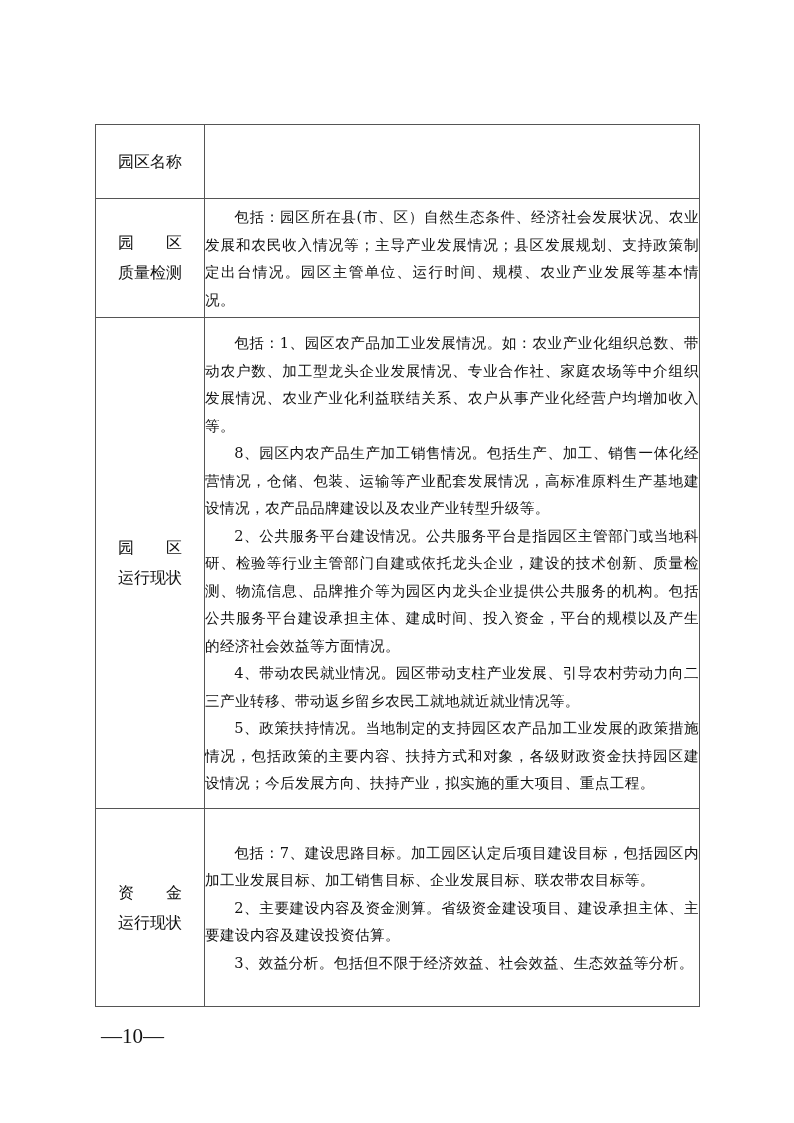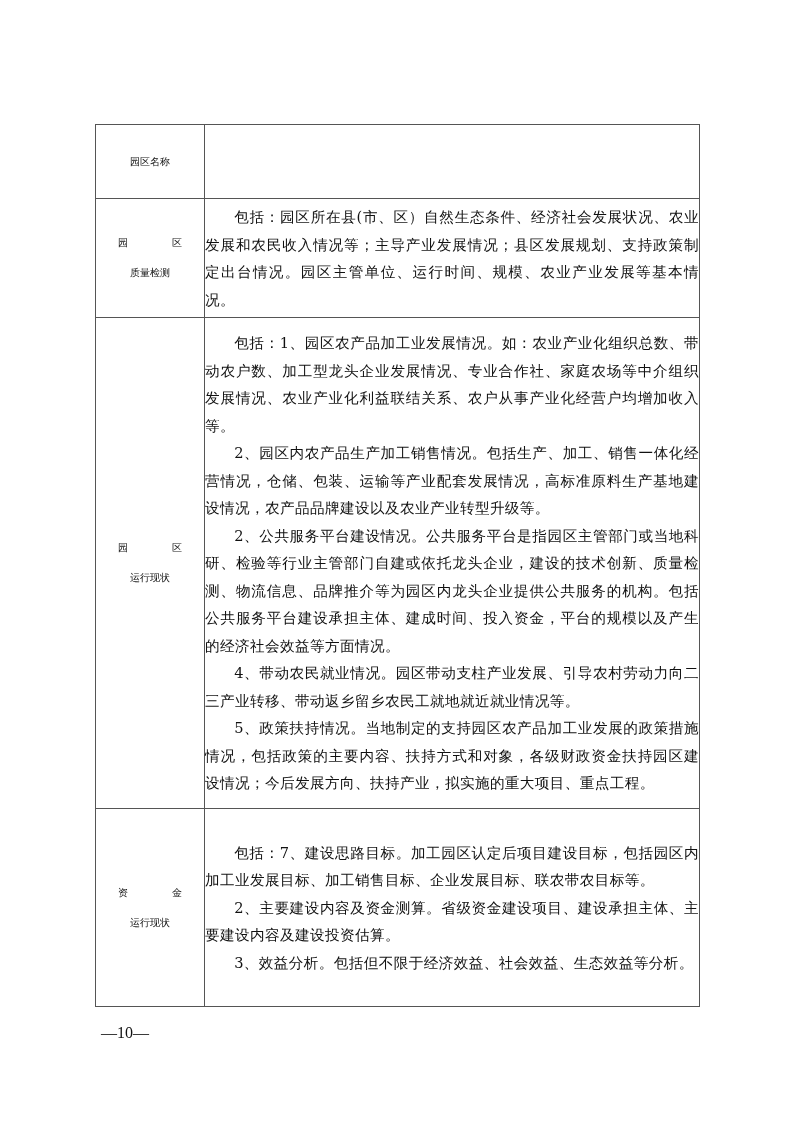--- a/index.html
+++ b/index.html
@@ -4,31 +4,31 @@
 <style>
   html, body { margin: 0; padding: 0; background: #ffffff; }
   body { width: 794px; height: 1123px; position: relative; overflow: hidden;
          font-family: "DejaVu Serif", "Liberation Serif", serif; color: #111; }
   .tbl { position: absolute; left: 95px; top: 124px; width: 604px;
          border-collapse: collapse; table-layout: fixed; }
   .tbl td { border: 1.2px solid #555; padding: 0; vertical-align: middle; }
   .tbl col.c1 { width: 109px; }
   .tbl col.c2 { width: 495px; }
   .label { text-align: center; font-family: "DejaVu Sans", "Liberation Sans", sans-serif;
-           font-size: 10px; line-height: 30px; }
+           font-size: 16px; line-height: 30px; }
   .label .spread { display: flex; justify-content: space-between; padding: 0 22px; }
   .content { padding: 0 10px 0 10px; font-size: 14.6px; line-height: 27.5px;
              text-align: justify; letter-spacing: 0.4px; margin-left: 40px; }
   .content p { margin: 0; text-indent: 2em; }
   .r1 { height: 74px; }
   .r2 { height: 119px; }
   .r3 { height: 491px; }
   .r4 { height: 198px; }
   .pageno { position: absolute; left: 101px; top: 1024px;
-            font-family: "Liberation Serif", serif; font-size: 16px; }
+            font-family: "Liberation Serif", serif; font-size: 21px; }
 </style>
 </head>
 <body>
 
 <table class="tbl">
   <colgroup>
       <col class="c1">
       <col class="c2">
     </colgroup>
   <tbody>
@@ -53,21 +53,21 @@
   <tr class="r3">
     <td class="label">
       <div class="spread">
         <span>园</span>
         <span>区</span>
       </div>
       <div>运行现状</div>
     </td>
     <td class="content">
       <p>包括：1、园区农产品加工业发展情况。如：农业产业化组织总数、带动农户数、加工型龙头企业发展情况、专业合作社、家庭农场等中介组织发展情况、农业产业化利益联结关系、农户从事产业化经营户均增加收入等。</p>
-      <p>2、园区内农产品生产加工销售情况。包括生产、加工、销售一体化经营情况，仓储、包装、运输等产业配套发展情况，高标准原料生产基地建设情况，农产品品牌建设以及农业产业转型升级等。</p>
+      <p>8、园区内农产品生产加工销售情况。包括生产、加工、销售一体化经营情况，仓储、包装、运输等产业配套发展情况，高标准原料生产基地建设情况，农产品品牌建设以及农业产业转型升级等。</p>
       <p>2、公共服务平台建设情况。公共服务平台是指园区主管部门或当地科研、检验等行业主管部门自建或依托龙头企业，建设的技术创新、质量检测、物流信息、品牌推介等为园区内龙头企业提供公共服务的机构。包括公共服务平台建设承担主体、建成时间、投入资金，平台的规模以及产生的经济社会效益等方面情况。</p>
       <p>4、带动农民就业情况。园区带动支柱产业发展、引导农村劳动力向二三产业转移、带动返乡留乡农民工就地就近就业情况等。</p>
       <p>5、政策扶持情况。当地制定的支持园区农产品加工业发展的政策措施情况，包括政策的主要内容、扶持方式和对象，各级财政资金扶持园区建设情况；今后发展方向、扶持产业，拟实施的重大项目、重点工程。</p>
     </td>
   </tr>
   <tr class="r4">
     <td class="label">
       <div class="spread">
         <span>资</span>
         <span>金</span>

